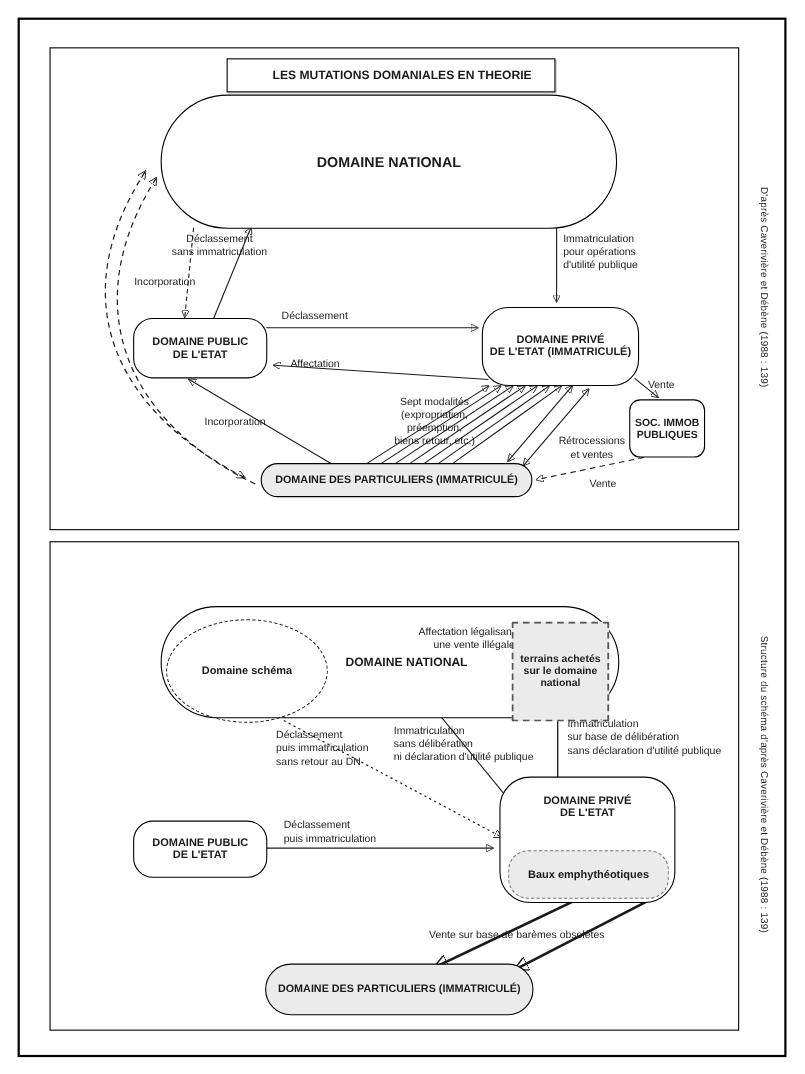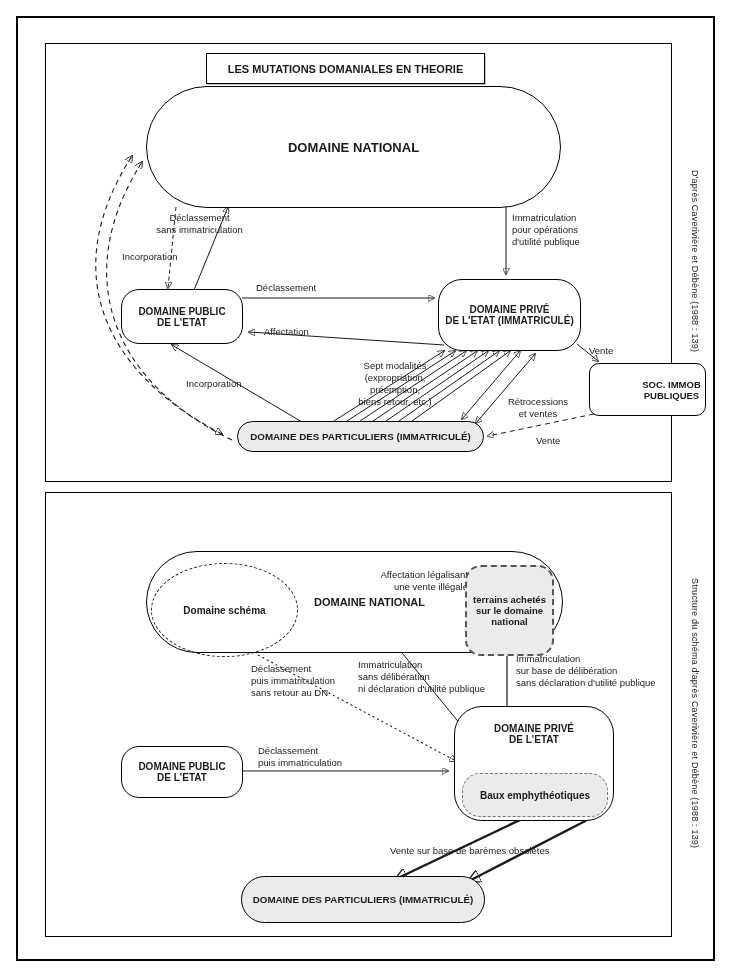--- a/index.html
+++ b/index.html
@@ -2,21 +2,21 @@
 <html><head>
 <meta charset="utf-8">
 <style>
   html,body{margin:0;padding:0;background:#fff;}
   #page{position:relative;width:732px;height:976px;background:#fff;font-family:"Liberation Sans",sans-serif;color:#1a1a1a;overflow:hidden;}
   #frame{position:absolute;left:16px;top:16px;width:695px;height:941px;border:2.5px solid #000;}
   .panel{position:absolute;background:#fff;border:1.2px solid #000;}
   #panel-theory{left:45px;top:43px;width:625px;height:437px;}
   #panel-practice{left:45px;top:492px;width:625px;height:443px;}
   .arrows{position:absolute;left:0;top:0;width:100%;height:100%;}
-  .titlebox{position:absolute;border:1.2px solid #000;background:#fff;font-weight:bold;font-size:11px;text-align:center;display:flex;align-items:center;justify-content:center;box-shadow:1px 1px 0 #bfbfbf;}
+  .titlebox{position:absolute;border:1.2px solid #000;background:#fff;font-weight:bold;font-size:11px;text-align:center;display:flex;align-items:center;justify-content:center;box-shadow:1px 1px 0 #bfbfbf;padding-left:20px;}
   .node{position:absolute;border:1.4px solid #000;background:#fff;display:flex;align-items:center;justify-content:center;text-align:center;font-weight:bold;white-space:pre-line;}
   .stadium{border-radius:999px;}
   .lab{position:absolute;font-size:9.5px;line-height:1.25;white-space:pre-line;}
   .lab.c{text-align:center;}
   .lab.r{text-align:right;}
   .gray{background:#ebebeb;justify-content:center;}
   .caption{position:absolute;width:22px;writing-mode:vertical-rl;text-align:center;font-size:9px;color:#222;letter-spacing:.2px;}
   svg line,svg path{stroke:#1a1a1a;fill:none;}
 </style>
 </head>
@@ -75,21 +75,21 @@
     <div class="node" style="left:75px;top:245px;width:120px;height:53px;border-radius:18px;font-size:10px;">
       <span>DOMAINE PUBLIC
 DE L'ETAT</span>
     </div>
 
     <div class="node" style="left:392px;top:235px;width:141px;height:70px;border-radius:24px;font-size:10px;">
       <span>DOMAINE PRIVÉ
 DE L'ETAT (IMMATRICULÉ)</span>
     </div>
 
-    <div class="node" style="left:543px;top:319px;width:67px;height:51px;border-radius:10px;font-size:9.5px;padding-left:48px;">
+    <div class="node" style="left:526px;top:319px;width:67px;height:51px;border-radius:10px;font-size:9.5px;">
       <span>SOC. IMMOB
 PUBLIQUES</span>
     </div>
 
     <div class="node stadium gray" style="left:191px;top:377px;width:245px;height:29px;font-size:9.8px;">
       <span>DOMAINE DES PARTICULIERS (IMMATRICULÉ)</span>
     </div>
 
     <div class="lab c" style="left:101px;top:168px;width:105px;">Déclassement
 sans immatriculation</div>
@@ -144,21 +144,21 @@
 
     <div class="node" style="left:105px;top:70px;width:145px;height:92px;border-radius:50%;border:1.5px dashed #222;font-weight:bold;font-size:10px;background:transparent;">
       <span>Domaine schéma</span>
     </div>
 
     <div class="lab" style="left:268px;top:103px;font-size:11px;font-weight:bold;">DOMAINE NATIONAL</div>
 
     <div class="lab r" style="left:330px;top:76px;width:92px;">Affectation légalisant
 une vente illégale</div>
 
-    <div class="node gray" style="left:419px;top:72px;width:85px;height:87px;border:2px dashed #555;border-radius:16px;font-size:9.5px;">
+    <div class="node gray" style="left:419px;top:72px;width:85px;height:87px;border:2px dashed #555;border-radius:2px;font-size:9.5px;">
       <span>terrains achetés
 sur le domaine
 national</span>
     </div>
 
     <div class="lab" style="left:205px;top:170px;width:110px;">Déclassement
 puis immatriculation
 sans retour au DN</div>
     <div class="lab" style="left:312px;top:166px;width:150px;">Immatriculation
 sans délibération

